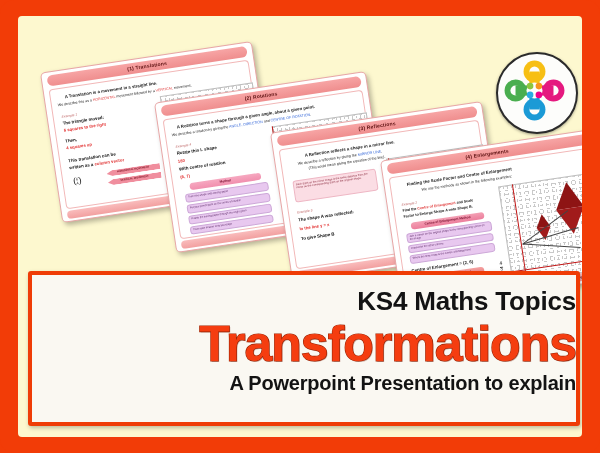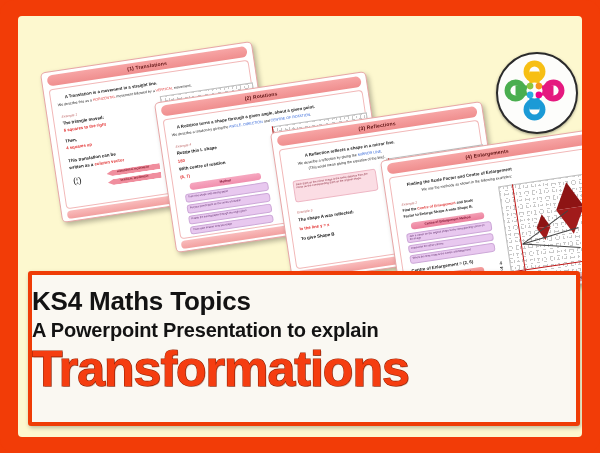--- a/index.html
+++ b/index.html
@@ -109,21 +109,21 @@
 
   
   #plate{
     position:absolute;left:10px;top:255px;width:552px;height:155px;
     background:#faf8f2;
     border:4px solid #ef3c06;
     border-radius:3px;
     box-shadow:1px 2px 4px rgba(0,0,0,.25);
     z-index:30;
     box-sizing:border-box;
-    text-align:left;
+    text-align:right;
   }
   #t1{margin-top:11px;font-size:26px;font-weight:bold;color:#131313;letter-spacing:-0.2px;}
   #t2{margin-top:2px;font-size:20px;font-weight:bold;color:#131313;letter-spacing:-0.2px;}
   #t3{
     margin-top:2px;
     font-size:50px;font-weight:bold;
     color:#f53d10;
     letter-spacing:-1px;
     -webkit-text-stroke:1.2px #9c2405;
     paint-order:stroke fill;
@@ -267,18 +267,18 @@
           <circle cx="56" cy="44" r="4.5" fill="#f7941e"></circle>
           <circle cx="44" cy="56" r="4.5" fill="#29abe2"></circle>
           <circle cx="56" cy="56" r="4.5" fill="#ec008c"></circle>
           <circle cx="50" cy="50" r="3" fill="#fdfdfb"></circle>
         </g>
       </svg>
     </div>
 
     <div id="plate">
       <div id="t1">KS4 Maths Topics</div>
+      <div id="t3">Transformations</div>
       <div id="t2">A Powerpoint Presentation to explain</div>
-      <div id="t3">Transformations</div>
     </div>
 
   </div>
 </div>
 
 </body></html>

